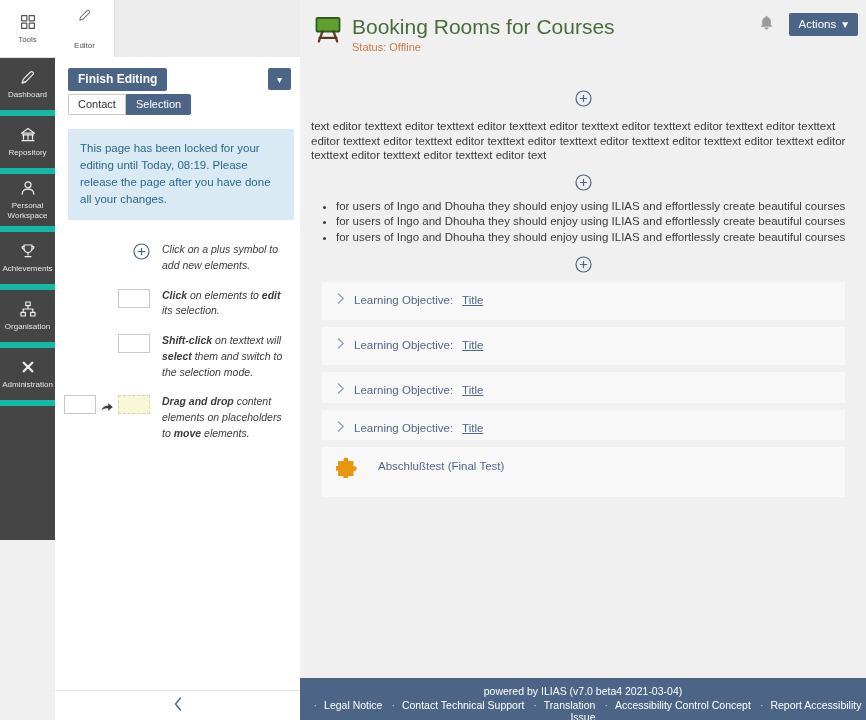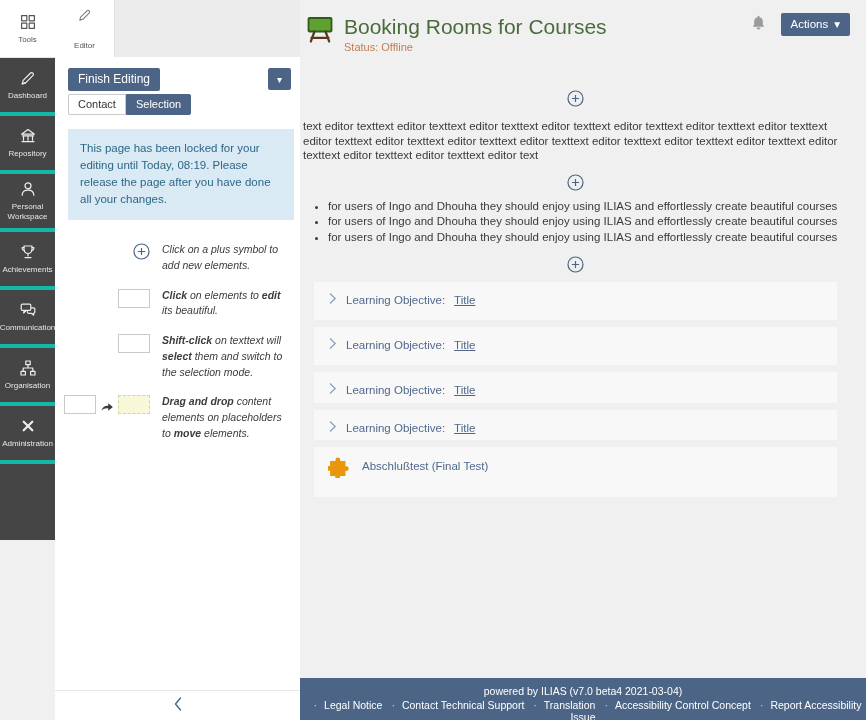--- a/index.html
+++ b/index.html
@@ -1,39 +1,39 @@
 <!DOCTYPE html>
 <html><head>
 <meta charset="utf-8">
 <style>
   * { margin:0; padding:0; box-sizing:border-box; }
   html,body { width:866px; height:720px; overflow:hidden; font-family:"Liberation Sans", sans-serif; background:#f0f0f0; }
 
   
   #mainbar { position:absolute; left:0; top:0; width:55px; height:540px; background:#454545; z-index:3; }
   .mb-item { height:58px; display:flex; flex-direction:column; align-items:center; justify-content:center; gap:4px;
-             border-bottom:4px solid #14b8a6; cursor:pointer; }
+             border-bottom:6px solid #14b8a6; cursor:pointer; }
   .mb-item .mb-label { font-size:8px; color:#e6e6e6; text-align:center; line-height:1.25; padding:0 2px; }
   .mb-item svg { display:block; }
   .mb-item .stroked { stroke:#ededed; fill:none; stroke-width:1.2; stroke-linecap:round; stroke-linejoin:round; }
   .mb-item .filled { fill:#ededed; }
   .mb-item.active { background:#ffffff; border-bottom:1px solid #e4e4e4; }
   .mb-item.active .mb-label { color:#555; }
   .mb-item.active .stroked { stroke:#555; }
 
   
   #panel { position:absolute; left:55px; top:0; width:245px; height:720px; background:#ffffff; z-index:2; }
   .tabrow { height:57px; background:#ececec; display:flex; }
   .editor-tab { width:60px; background:#ffffff; display:flex; flex-direction:column; align-items:center; justify-content:center;
                 gap:13px; border-right:1px solid #e0e0e0; cursor:pointer; }
   .editor-tab .tab-label { font-size:8px; color:#555; }
 
   .finish-row { display:flex; justify-content:space-between; align-items:flex-start; margin:11px 9px 0 13px; }
   .btn-primary { background:#4c6586; color:#fff; border:none; font-family:inherit; font-size:12px; padding:4px 10px 5px;
-                 border-radius:2px; cursor:pointer; }
+                 border-radius:2px; cursor:pointer;font-weight:bold; }
   .dd-btn { width:23px; height:22px; background:#4c6586; color:#fff; border:none; border-radius:2px; font-size:10px;
             display:flex; align-items:center; justify-content:center; cursor:pointer; }
 
   .mode-tabs { display:inline-flex; margin:3px 0 0 13px; }
   .mode-tab { font-size:11px; padding:3px 9px 4px; cursor:pointer; }
   .mode-tab.inactive { background:#fff; border:1px solid #c9c9c9; color:#333; border-radius:2px 0 0 2px; }
   .mode-tab.active-tab { background:#4c6586; border:1px solid #4c6586; color:#fff; border-radius:0 2px 2px 0; }
 
   .lockbox { margin:14px 6px 0 13px; background:#d9eaf4; color:#2d6787; font-size:11.5px; line-height:1.48;
              padding:11px 12px 12px; }
@@ -44,21 +44,21 @@
   .help-text { flex:1; margin-left:12px; margin-right:10px; font-style:italic; font-size:10.5px; color:#3c3c3c; line-height:1.5; }
   .help-text b { font-weight:bold; }
   .ph-box { width:32px; height:19px; background:#fff; border:1px solid #c9c9c9; flex:none; }
   .ph-box.yellow { background:#f8f7d8; border:1px dashed #d6d3a0; }
   .drag-arrow { flex:none; margin-top:3px; }
 
   .panel-bottom { position:absolute; left:0; bottom:0; width:100%; height:30px; border-top:1px solid #e8e8e8;
                   display:flex; align-items:center; justify-content:center; background:#fff; cursor:pointer; }
 
   
-  #main { position:absolute; left:292px; top:0; width:566px; height:720px; background:#f0f0f0; z-index:1; }
+  #main { position:absolute; left:300px; top:0; width:566px; height:720px; background:#f0f0f0; z-index:1; }
   .header-block { position:relative; padding:15px 16px 0 13px; height:59px; }
   .header-flex { display:flex; gap:9px; align-items:flex-start; }
   .page-title { font-size:21px; font-weight:normal; color:#4a6b3c; line-height:1.15; }
   .status-line { font-size:11px; color:#c47d4e; margin-top:2px; }
   .header-right { position:absolute; top:13px; right:8px; display:flex; align-items:center; gap:14px; }
   .actions-btn { background:#4c6586; color:#fff; border:none; border-radius:2px; font-family:inherit; font-size:11.5px;
                  padding:4px 10px 5px; display:flex; align-items:center; gap:6px; cursor:pointer; }
 
   .plus-row { display:flex; justify-content:center; }
   .plus-row.p1 { margin-top:31px; }
@@ -68,21 +68,21 @@
 
   .page-paragraph { margin:12px 12px 0 11px; font-size:11.5px; color:#3a3a3a; line-height:1.27; cursor:pointer; }
   .page-bullets { margin:8px 12px 0 11px; padding-left:25px; font-size:11.5px; color:#3a3a3a; cursor:pointer; }
   .page-bullets li { line-height:1.34; }
 
   .cards { margin:9px 21px 0 22px; }
   .card { background:#f8f8f8; margin-bottom:7px; padding:10px 14px 0; cursor:pointer; }
   .card.h38 { height:38px; } .card.h31 { height:31px; } .card.h30 { height:30px; } .card.h50 { height:50px; }
   .obj-label { display:flex; align-items:center; gap:9px; font-size:11.5px; color:#51688b; }
   .obj-title { text-decoration:underline; }
-  .final-row { display:flex; align-items:flex-start; gap:13px; }
+  .final-row { display:flex; align-items:flex-start; gap:21px; }
   .final-label { font-size:11.5px; color:#51688b; margin-top:3px; }
 
   
   #footer { position:absolute; left:300px; right:0; bottom:0; height:42px; background:#4c6586; color:#fff;
             text-align:center; padding-top:7px; z-index:1; }
   .powered { font-size:10.5px; }
   .flinks { margin-top:2px; font-size:10.5px; }
   .flink { cursor:pointer; }
   .flink::before { content:"·"; margin:0 7px 0 9px; color:#cdd8e4; }
 </style>
@@ -136,30 +136,20 @@
         <path d="M5 3 h8 v3.5 a4 4 0 0 1 -8 0 Z"></path>
         <path d="M5 4.5 H3.2 a2.4 2.4 0 0 0 2.3 3 M13 4.5 h1.8 a2.4 2.4 0 0 1 -2.3 3"></path>
         <path d="M9 10.5 V13 M6 14.6 h6"></path>
       </svg>
       </span>
     <span class="mb-label">Achievements</span>
   </div>
   <div class="mb-item">
     <span>
       <svg width="18" height="18" viewBox="0 0 18 18" class="stroked">
-        <rect x="2.2" y="3.2" width="9.6" height="6.2" rx="1.2"></rect>
-        <path d="M5.2 9.6 L4.6 12 L7.4 9.6"></path>
-        <path d="M12.6 6.9 h2 a1.2 1.2 0 0 1 1.2 1.2 v3 a1.2 1.2 0 0 1 -1.2 1.2 h-.3 l.4 1.9 -2.4-1.9 h-2.6 a1.2 1.2 0 0 1 -1.2-1.2 v-.5"></path>
-      </svg>
-      </span>
-    <span class="mb-label">Communication</span>
-  </div>
-  <div class="mb-item">
-    <span>
-      <svg width="18" height="18" viewBox="0 0 18 18" class="stroked">
         <rect x="6.8" y="2" width="4.4" height="3.6"></rect>
         <rect x="2" y="12.4" width="4.4" height="3.6"></rect>
           <rect x="11.6" y="12.4" width="4.4" height="3.6"></rect>
         <path d="M9 5.6 V9 M4.2 12.4 V9 h9.6 v3.4"></path>
       </svg>
       </span>
     <span class="mb-label">Organisation</span>
   </div>
   <div class="mb-item">
     <span>
@@ -205,21 +195,21 @@
             <circle cx="8.5" cy="8.5" r="7.5" fill="none" stroke="#4c6586" stroke-width="1.2"></circle>
             <path d="M8.5 4.9 v7.2 M4.9 8.5 h7.2" stroke="#4c6586" stroke-width="1.2"></path>
           </svg></span>
       </span>
       <span class="help-text"><span>Click on a plus symbol to add new elements.</span></span>
     </div>
     <div class="help-row">
       <span class="help-ico">
           <span class="ph-box"></span>
         </span>
-      <span class="help-text"><b>Click</b><span> on elements to </span><b>edit</b><span> its beautiful.</span></span>
+      <span class="help-text"><b>Click</b><span> on elements to </span><b>edit</b><span> its selection.</span></span>
     </div>
     <div class="help-row">
       <span class="help-ico">
           <span class="ph-box"></span>
         </span>
       <span class="help-text"><b>Shift-click</b><span> on texttext will </span><b>select</b><span> them and switch to the selection mode.</span></span>
     </div>
     <div class="help-row">
       <span class="help-ico">
         <span class="ph-box"></span>

